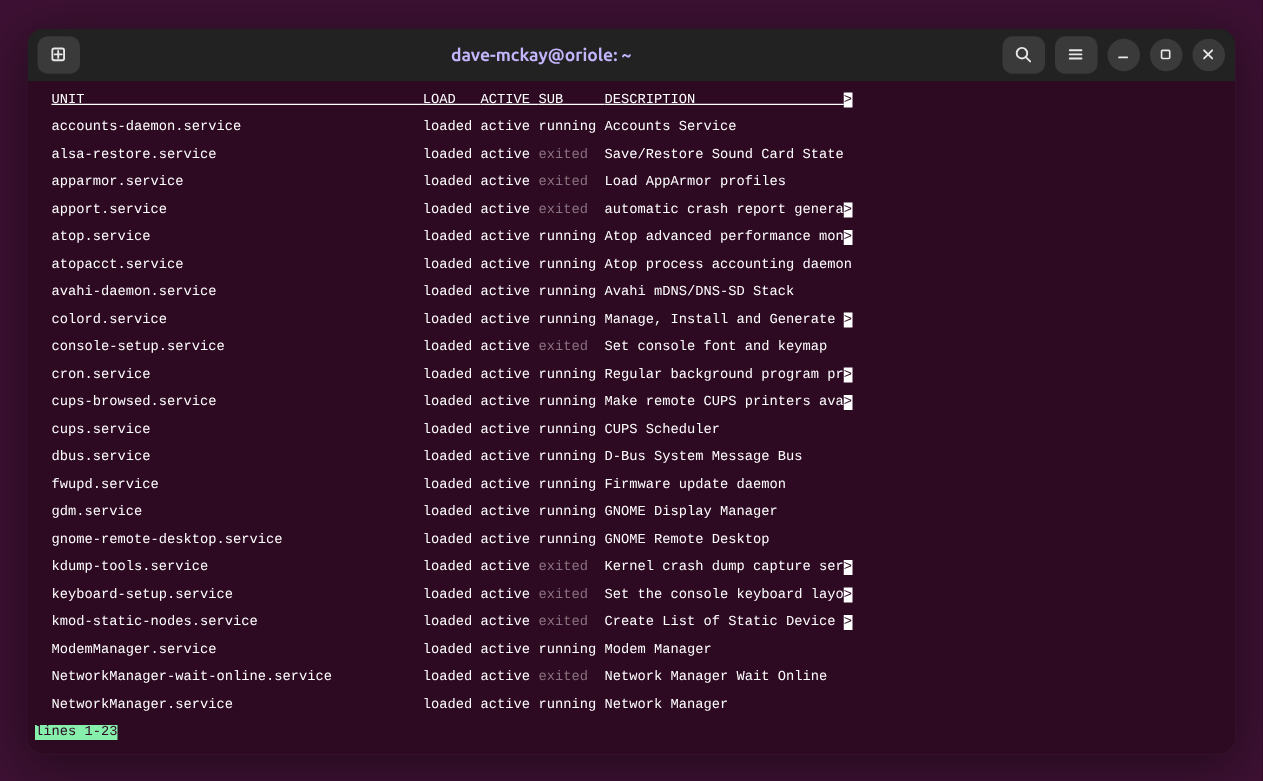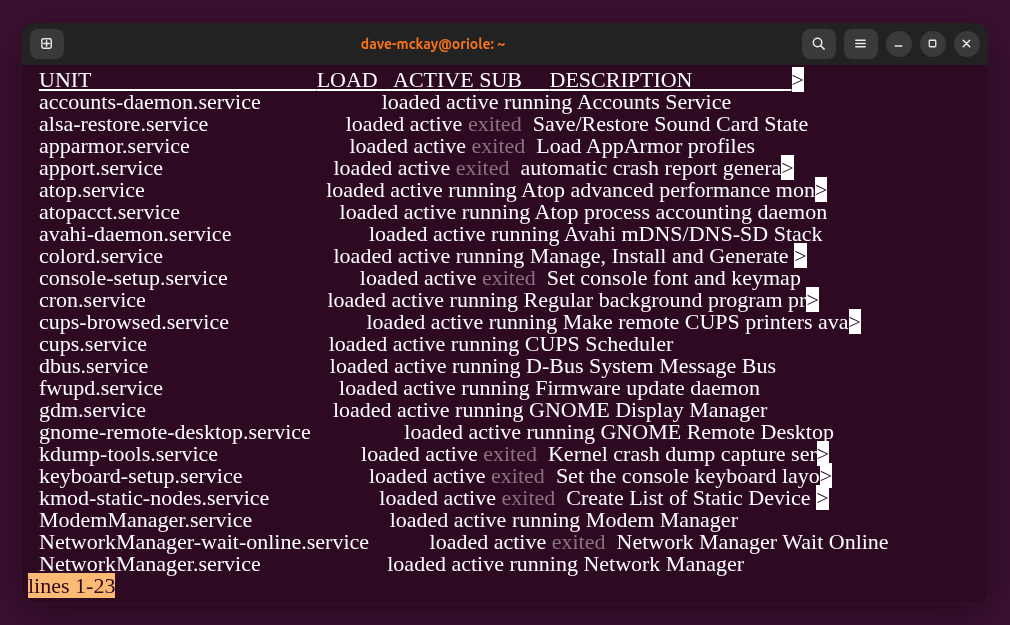--- a/index.html
+++ b/index.html
@@ -29,21 +29,21 @@
     align-items: center;
     justify-content: space-between;
     padding: 0 8px;
   }
   .titlebar .left, .titlebar .right {
     display: flex;
     align-items: center;
     gap: 8px;
   }
   .title-text {
-    color: #f97316;
+    color: #c4b5fd;
     font-size: 14px;
     font-weight: 600;
   }
   .tb-btn {
     background: #3a3a3a;
     border-radius: 8px;
     width: 34px;
     height: 30px;
     display: flex;
     align-items: center;
@@ -56,41 +56,41 @@
     width: 26px;
     height: 26px;
     background: #3a3a3a;
   }
   .tb-btn.circle.close {
     background: #3a3a3a;
   }
   .tb-btn svg { width: 15px; height: 15px; }
   .circle svg { width: 13px; height: 13px; }
   .terminal-body {
-    font-family: Liberation Serif, serif;
-    font-size: 22px;
+    font-family: Liberation Mono, monospace;
+    font-size: 11px;
     line-height: 22px;
     white-space: pre;
     color: #ffffff;
     padding: 4px 6px 6px 6px;
     letter-spacing: 0;
   }
   .hdr {
     text-decoration: underline;
   }
   .sub-exited {
     color: #8a7380;
     text-align: center;
   }
   .overflow-mark {
     background: #ffffff;
     color: #2d0922;
   }
   .status-line {
-    background: #fdba74;
+    background: #86efac;
     color: #2d0922;
     display: inline;
   }
   .row { display: block; }
 </style>
 </head>
 <body>
 
 <div class="terminal-window">
   <div class="titlebar">

